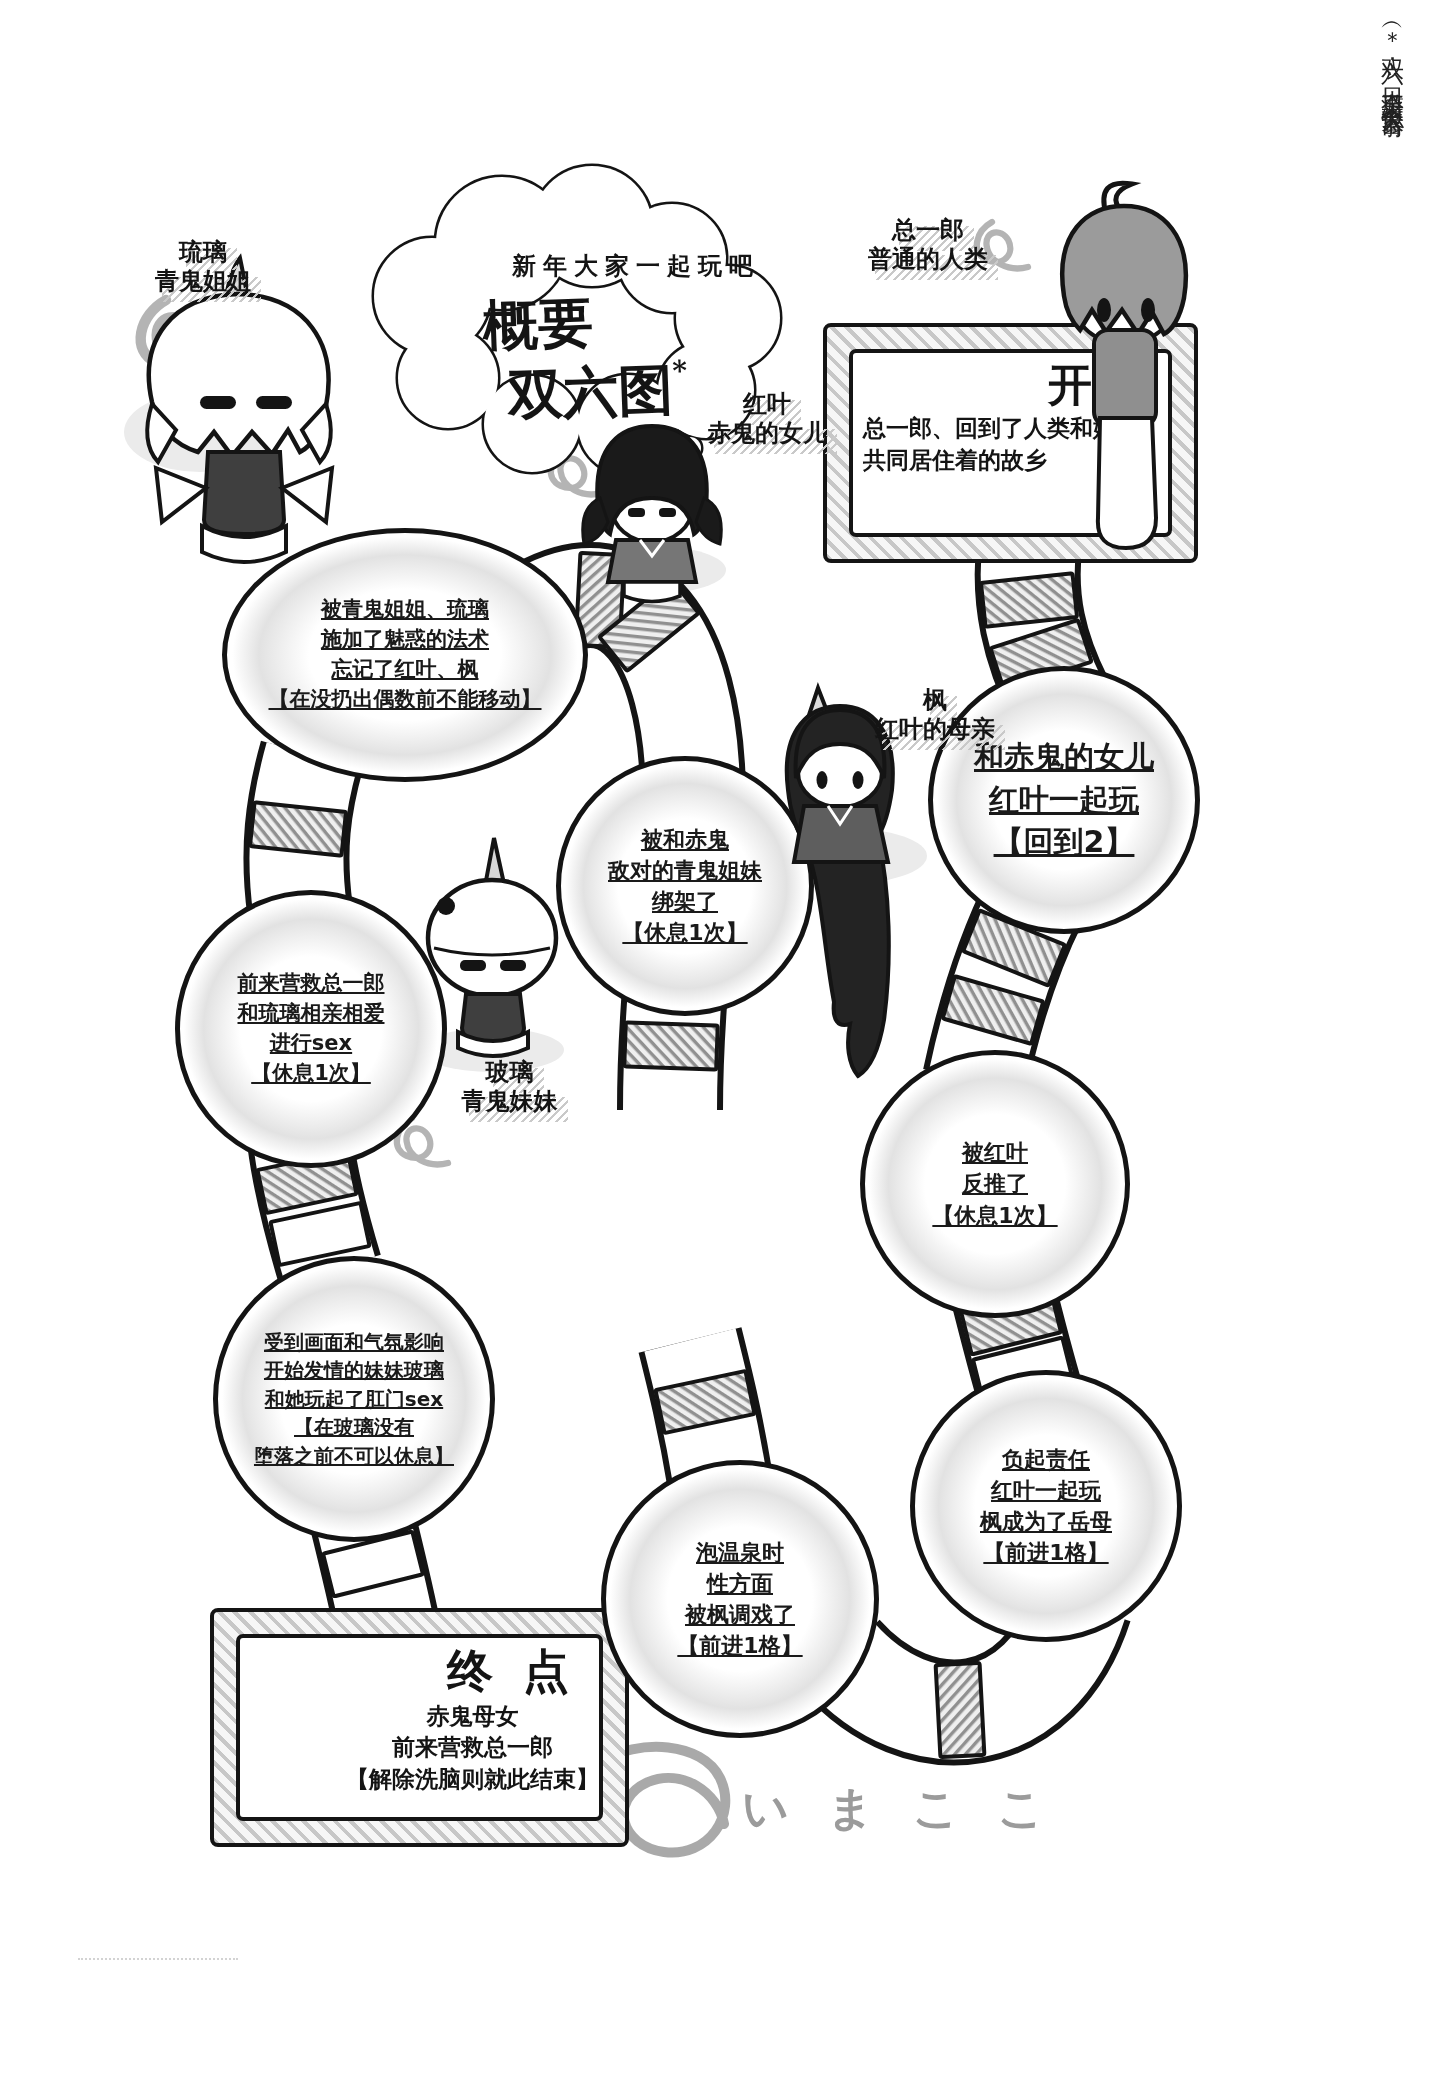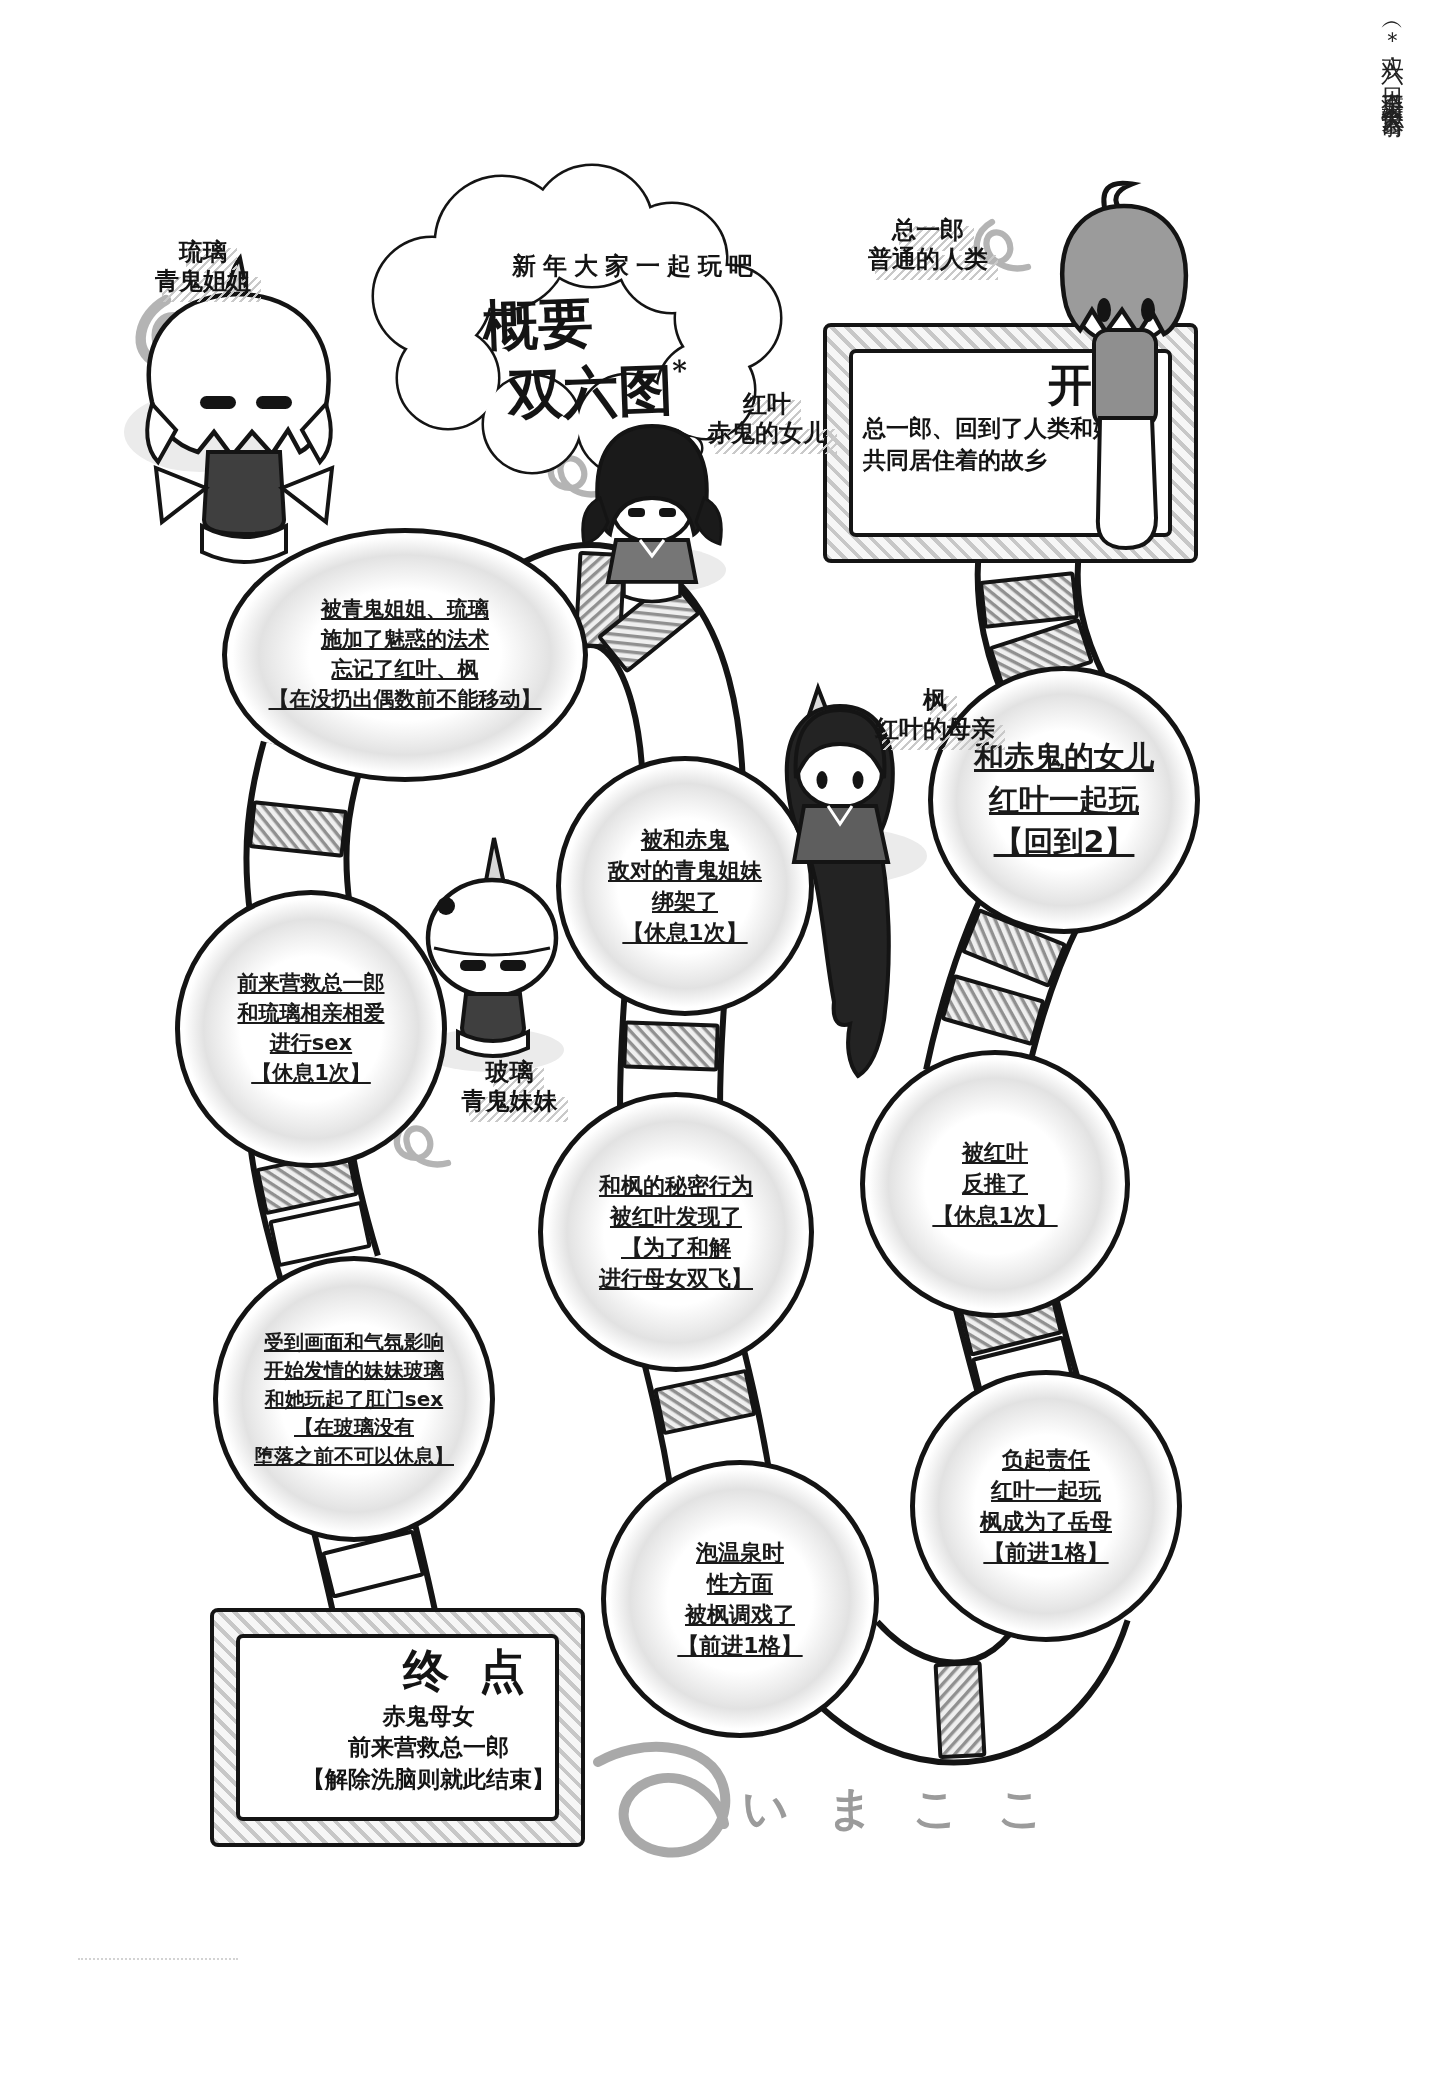--- a/index.html
+++ b/index.html
@@ -185,21 +185,21 @@
   <div class="frame" id="start-box" style="left:823px;top:323px;width:367px;height:232px;">
     <div class="inner">
       <div class="frame-title">开篇</div>
       <div class="body">
         <div class="frame-line">总一郎、回到了人类和妖怪</div>
         <div class="frame-line">共同居住着的故乡</div>
       </div>
     </div>
   </div>
 
-  <div class="frame" id="end-box" style="left:210px;top:1608px;width:367px;height:231px;">
+  <div class="frame" id="end-box" style="left:210px;top:1608px;width:367px;height:231px;padding-left:44px;">
     <div class="inner">
       <div class="frame-title">终点</div>
       <div class="body">
         <div class="frame-line">赤鬼母女</div>
         <div class="frame-line">前来营救总一郎</div>
         <div class="frame-line">【解除洗脑则就此结束】</div>
       </div>
     </div>
   </div>
 
@@ -223,26 +223,20 @@
     <div class="ln">【回到2】</div>
   </div>
 
   <div class="space-circle" style="left:175px;top:890px;width:262px;height:268px;font-size:21px;">
     <div class="ln">前来营救总一郎</div>
     <div class="ln">和琉璃相亲相爱</div>
     <div class="ln">进行sex</div>
     <div class="ln">【休息1次】</div>
   </div>
 
-  <div class="space-circle" style="left:538px;top:1092px;width:266px;height:270px;font-size:22px;">
-    <div class="ln">和枫的秘密行为</div>
-    <div class="ln">被红叶发现了</div>
-    <div class="ln">【为了和解</div>
-    <div class="ln">进行母女双飞】</div>
-  </div>
 
   <div class="space-circle" style="left:860px;top:1050px;width:260px;height:258px;font-size:22px;">
     <div class="ln">被红叶</div>
     <div class="ln">反推了</div>
     <div class="ln">【休息1次】</div>
   </div>
 
   <div class="space-circle" style="left:213px;top:1256px;width:272px;height:276px;font-size:20px;">
     <div class="ln">受到画面和气氛影响</div>
     <div class="ln">开始发情的妹妹玻璃</div>

